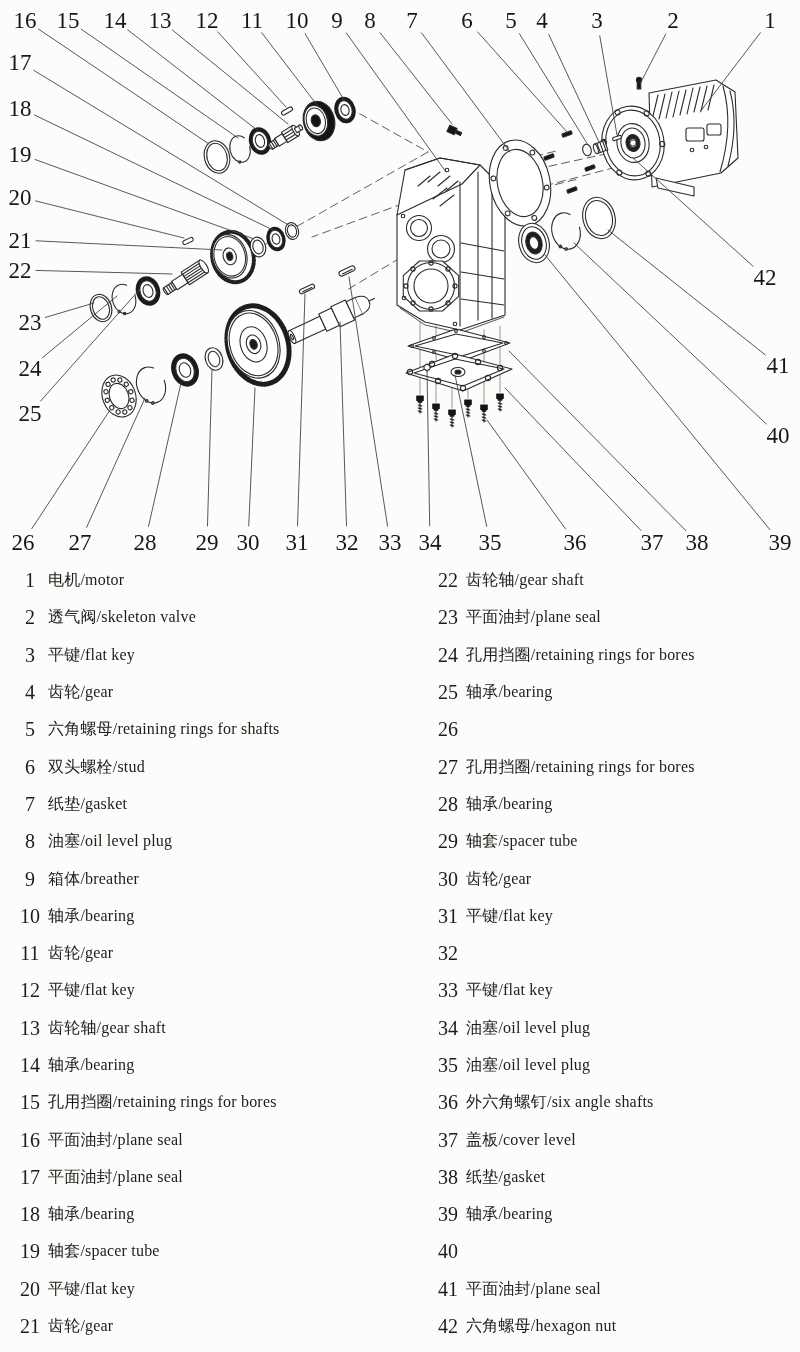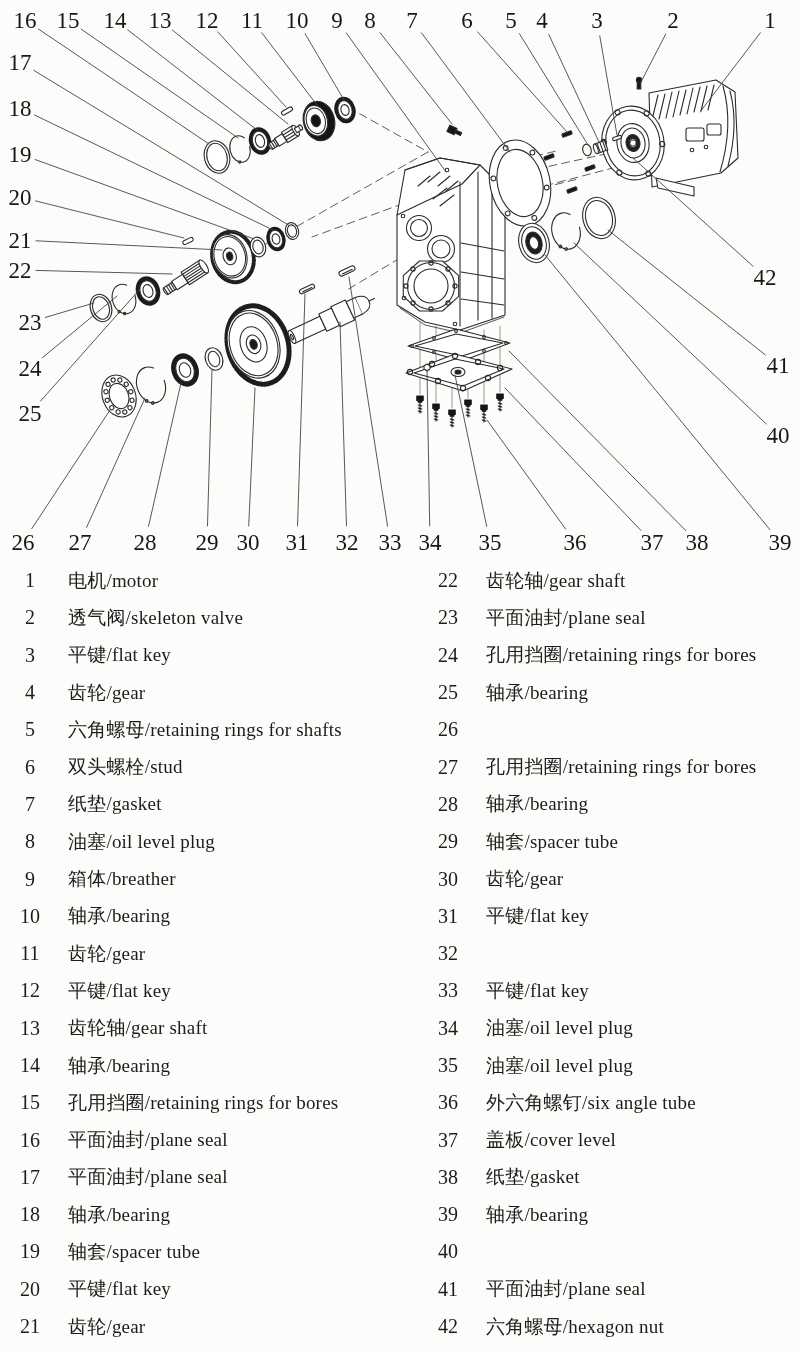--- a/index.html
+++ b/index.html
@@ -9,21 +9,21 @@
     font-family:"Liberation Serif","DejaVu Serif",serif;
   }
   #diagram { position:absolute; top:0; left:0; }
   .callout { font-size:23px; fill:#171715; text-anchor:middle; }
   #parts { position:absolute; top:562px; left:0; width:800px; }
   .col { position:absolute; top:0; }
   #col-left  { left:14px;  width:400px; }
   #col-right { left:432px; width:368px; }
   .prow { height:37.3px; display:flex; align-items:center; }
   .pnum { width:32px; flex:none; text-align:center; font-size:20px; }
-  .plbl { margin-left:22px; font-size:19px; white-space:nowrap; letter-spacing:.2px; }
+  .plbl { margin-left:2px; font-size:16px; white-space:nowrap; letter-spacing:.2px; }
 </style>
 </head>
 <body>
 
 <svg id="diagram" width="800" height="560" viewBox="0 0 800 560">
   <g stroke="#2b2b29" stroke-width="1.1" fill="none" stroke-linecap="round" stroke-linejoin="round">
 
     <g stroke="#4b4b49" stroke-width="0.9" stroke-dasharray="8 5">
       <line x1="337" y1="101" x2="428" y2="152"></line>
       <line x1="428" y1="152" x2="250" y2="253"></line>
@@ -645,21 +645,21 @@
       <div class="prow">
         <span class="pnum">34</span>
         <span class="plbl">油塞/oil level plug</span>
       </div>
       <div class="prow">
         <span class="pnum">35</span>
         <span class="plbl">油塞/oil level plug</span>
       </div>
       <div class="prow">
         <span class="pnum">36</span>
-        <span class="plbl">外六角螺钉/six angle tube</span>
+        <span class="plbl">外六角螺钉/six angle shafts</span>
       </div>
       <div class="prow">
         <span class="pnum">37</span>
         <span class="plbl">盖板/cover level</span>
       </div>
       <div class="prow">
         <span class="pnum">38</span>
         <span class="plbl">纸垫/gasket</span>
       </div>
       <div class="prow">

